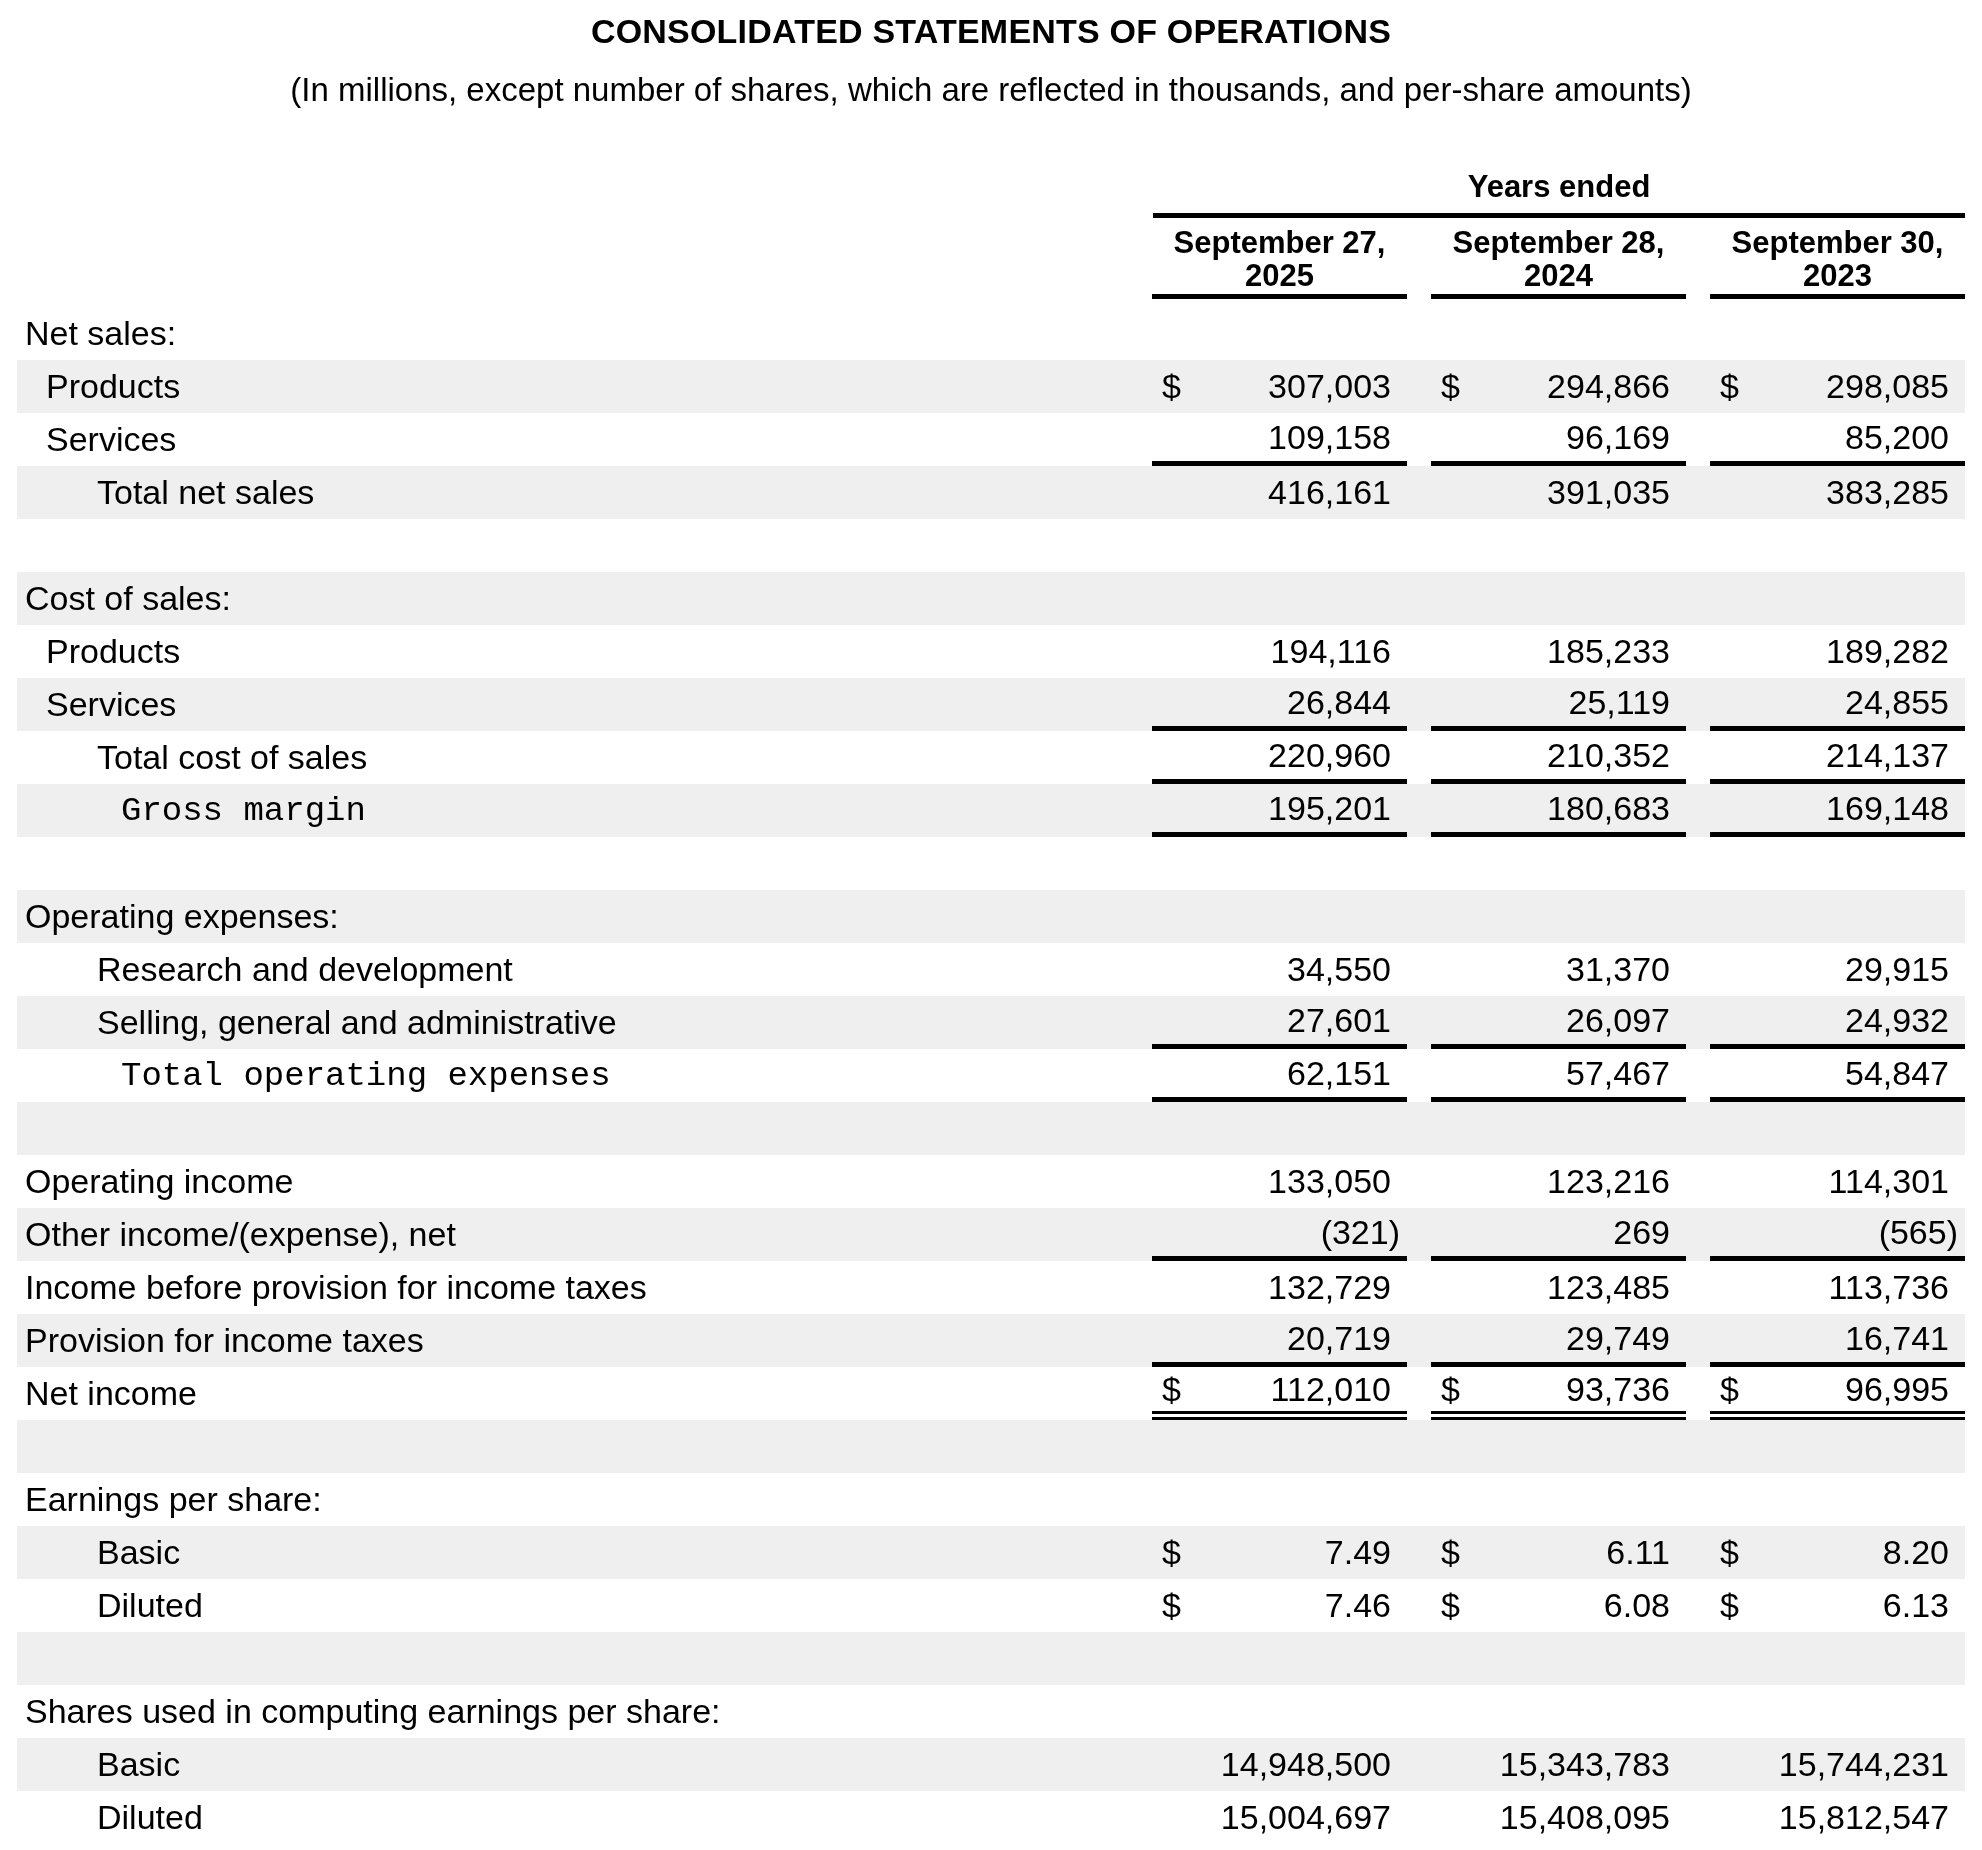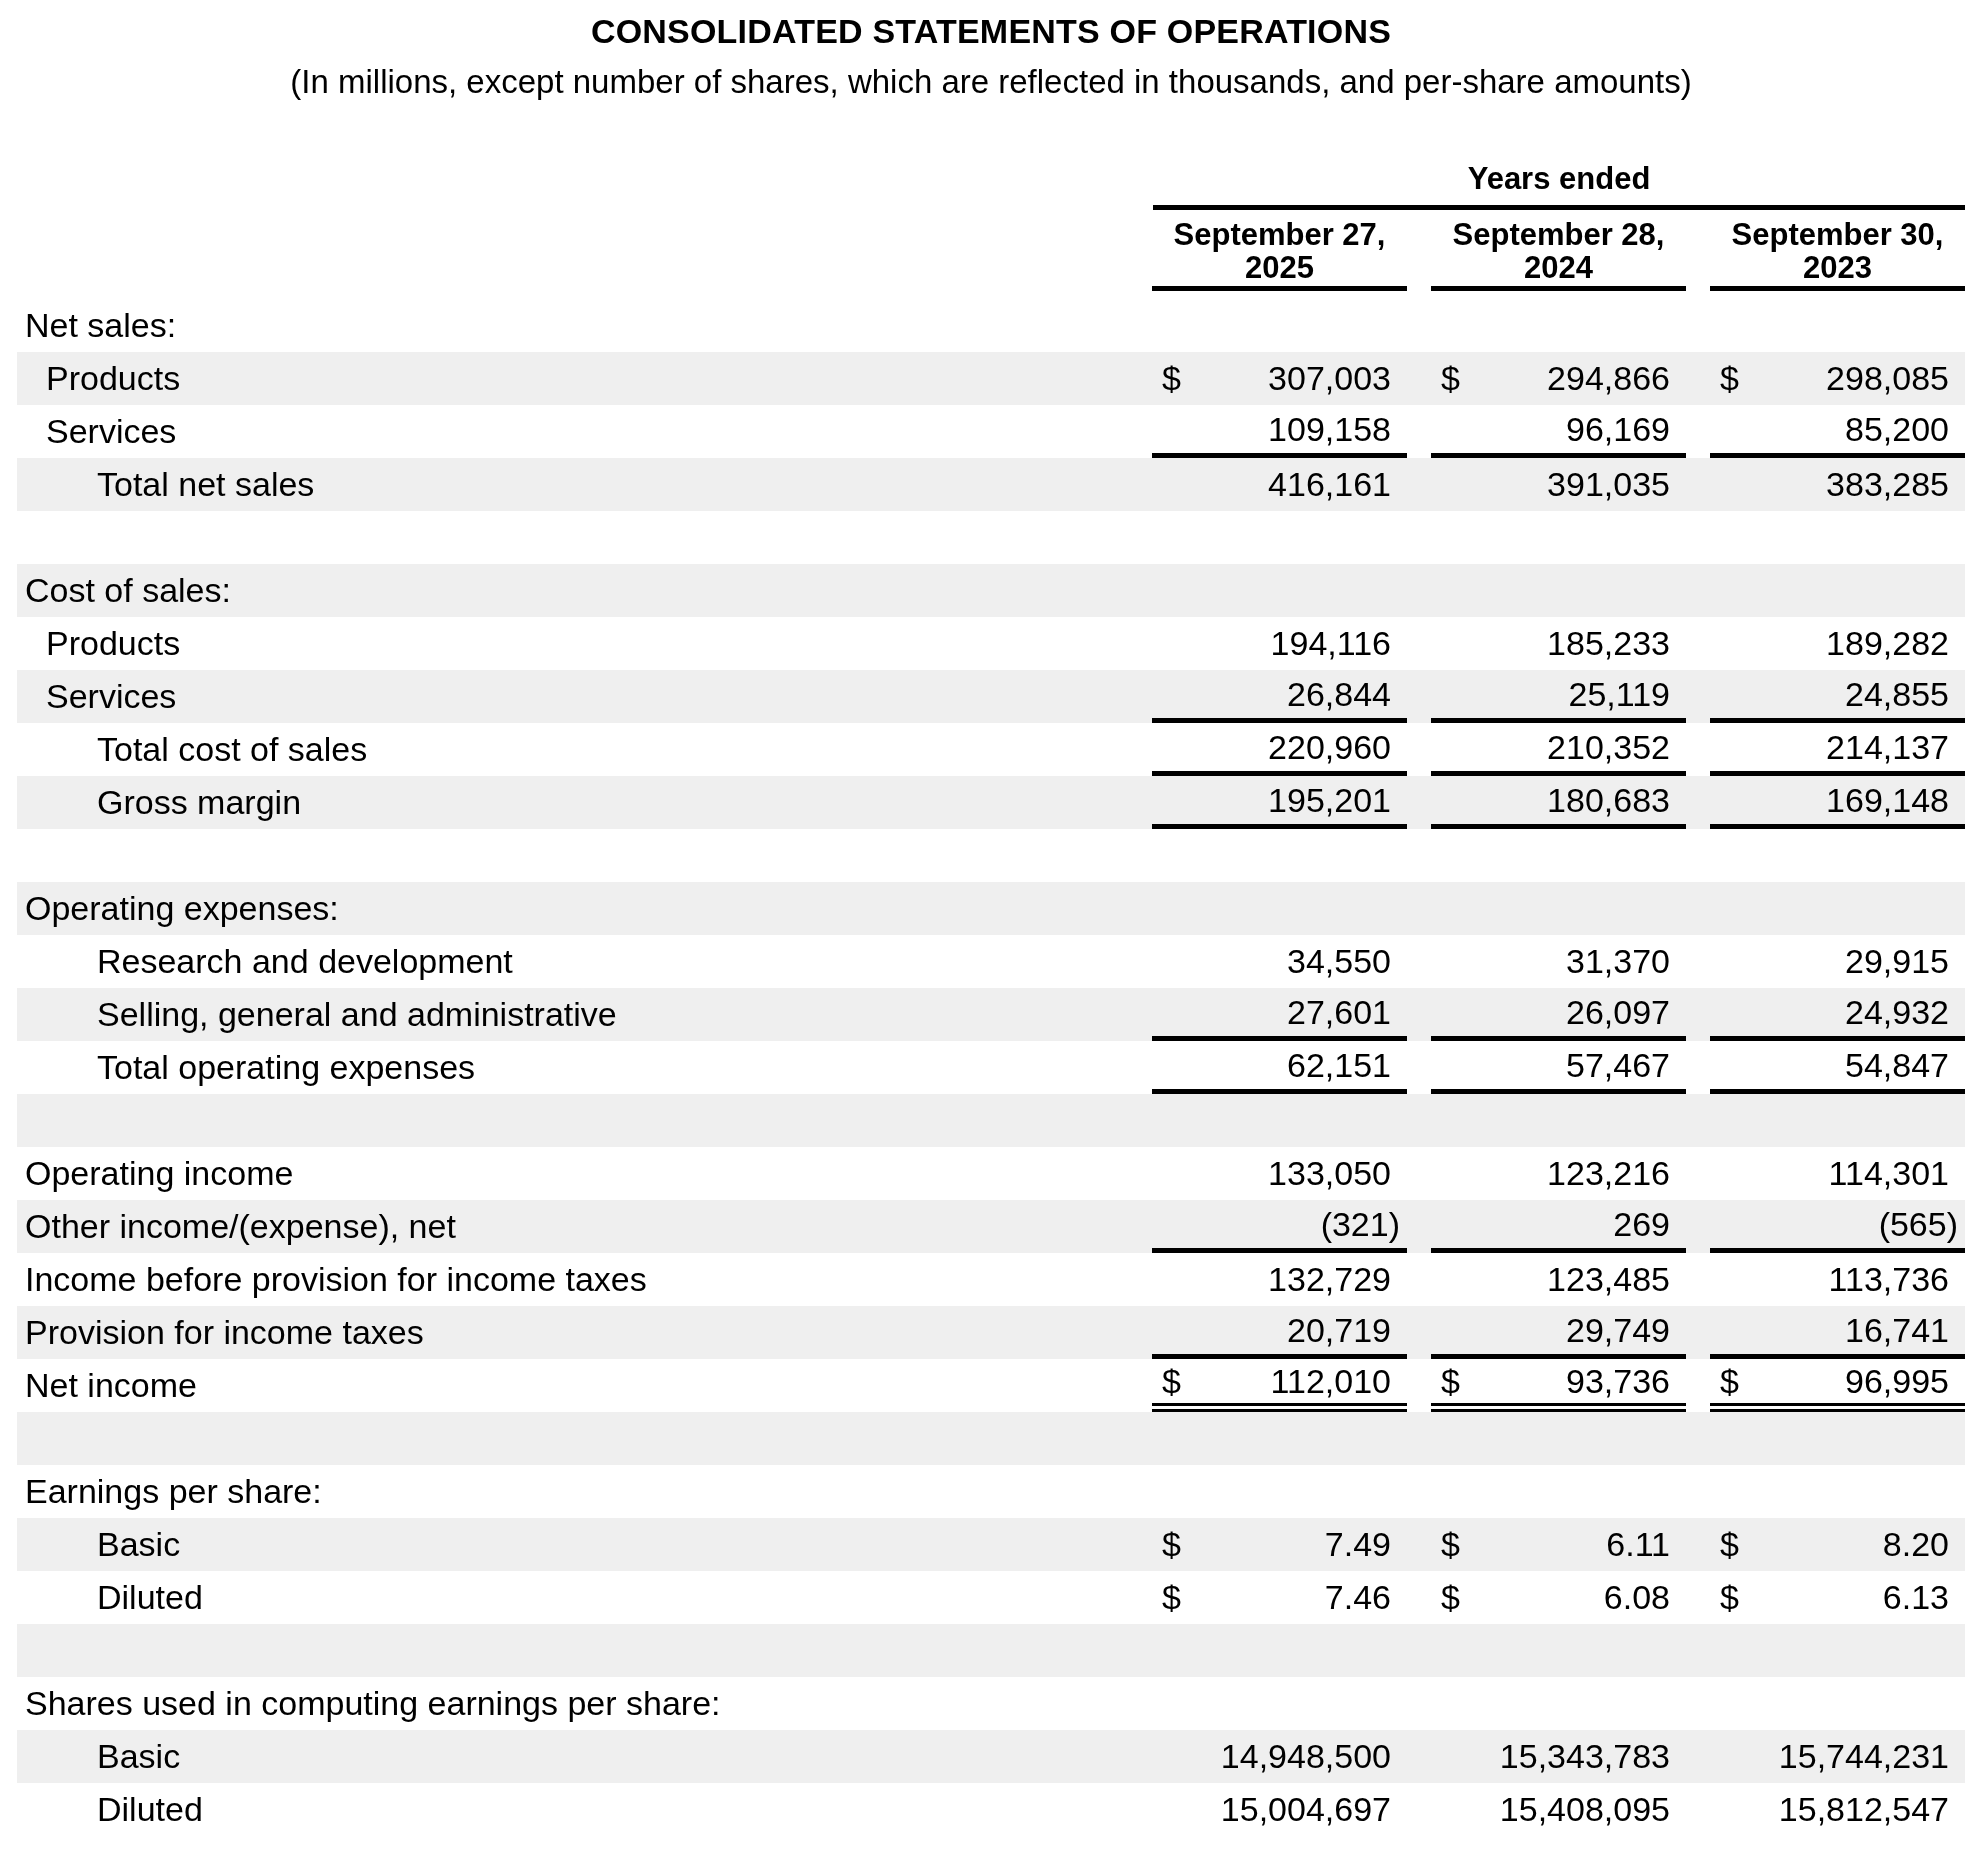--- a/index.html
+++ b/index.html
@@ -9,21 +9,21 @@
     font-family: "Liberation Sans", sans-serif;
     overflow: hidden;
   }
   .title {
     padding-top: 12px;
     text-align: center;
     font-size: 34px; font-weight: bold;
     letter-spacing: 0.2px;
   }
   .subtitle {
-    margin-top: 12px;
+    margin-top: 20px;
     text-align: center;
     font-size: 33px;
   }
   .table { margin: 0 17px; }
   
   .years-wrap {
     margin-top: 60px;
     margin-left: 1136px;   
     width: 812px;          
     text-align: center;
@@ -50,21 +50,21 @@
   .row.shaded { background: #efefef; }
   .label {
     flex: 1 1 auto;
     display: flex; align-items: center;
     font-size: 34px;
     white-space: nowrap;
   }
   .indent-0 { padding-left: 8px; }
   .indent-1 { padding-left: 29px; }
   .indent-2 { padding-left: 80px; }
-  .indent-3 { padding-left: 80px; }
+  .indent-3 { padding-left: 104px; font-family: Liberation Mono, monospace; }
   .cell {
     width: 255px; margin-left: 24px;
     display: flex; align-items: center; justify-content: flex-end;
     padding: 0 16px 0 10px;
     font-size: 34px;
     position: relative;
   }
   .cell .dollar { margin-right: auto; }
   .cell.u1 { border-bottom: 5px solid #000; }
   .cell.u2 { border-bottom: 9px double #000; }

